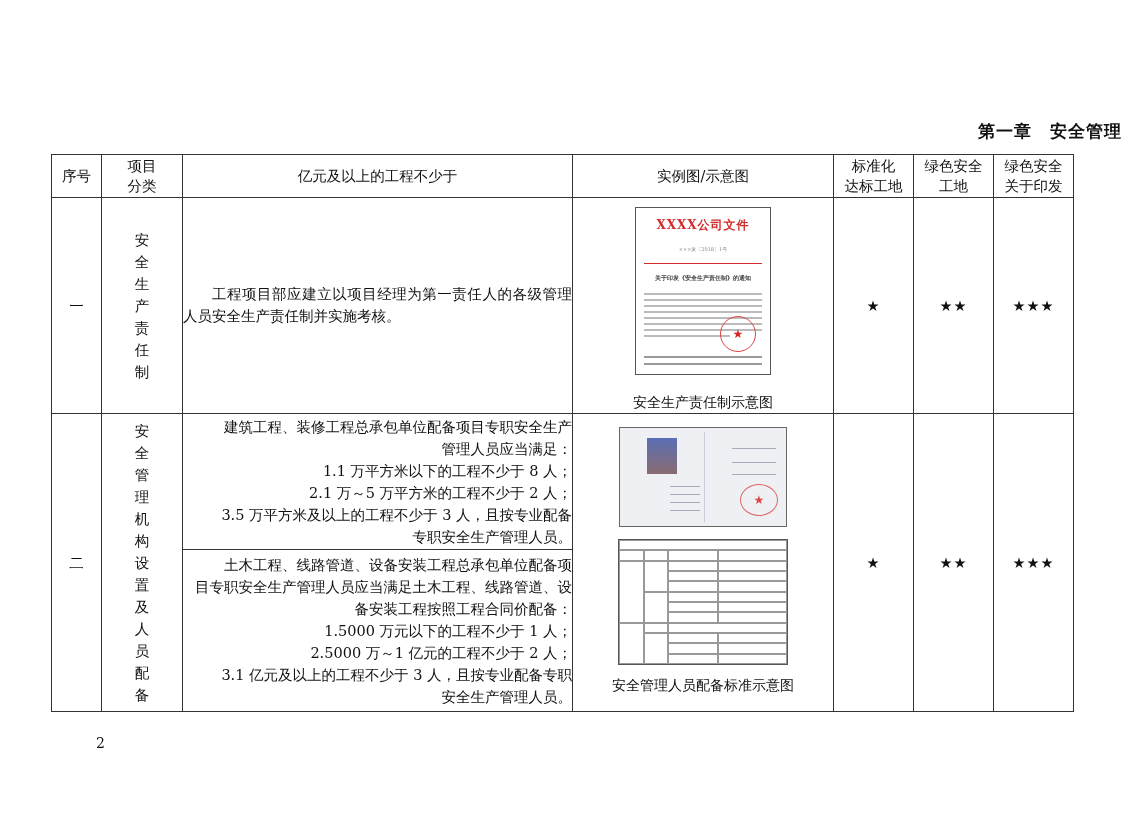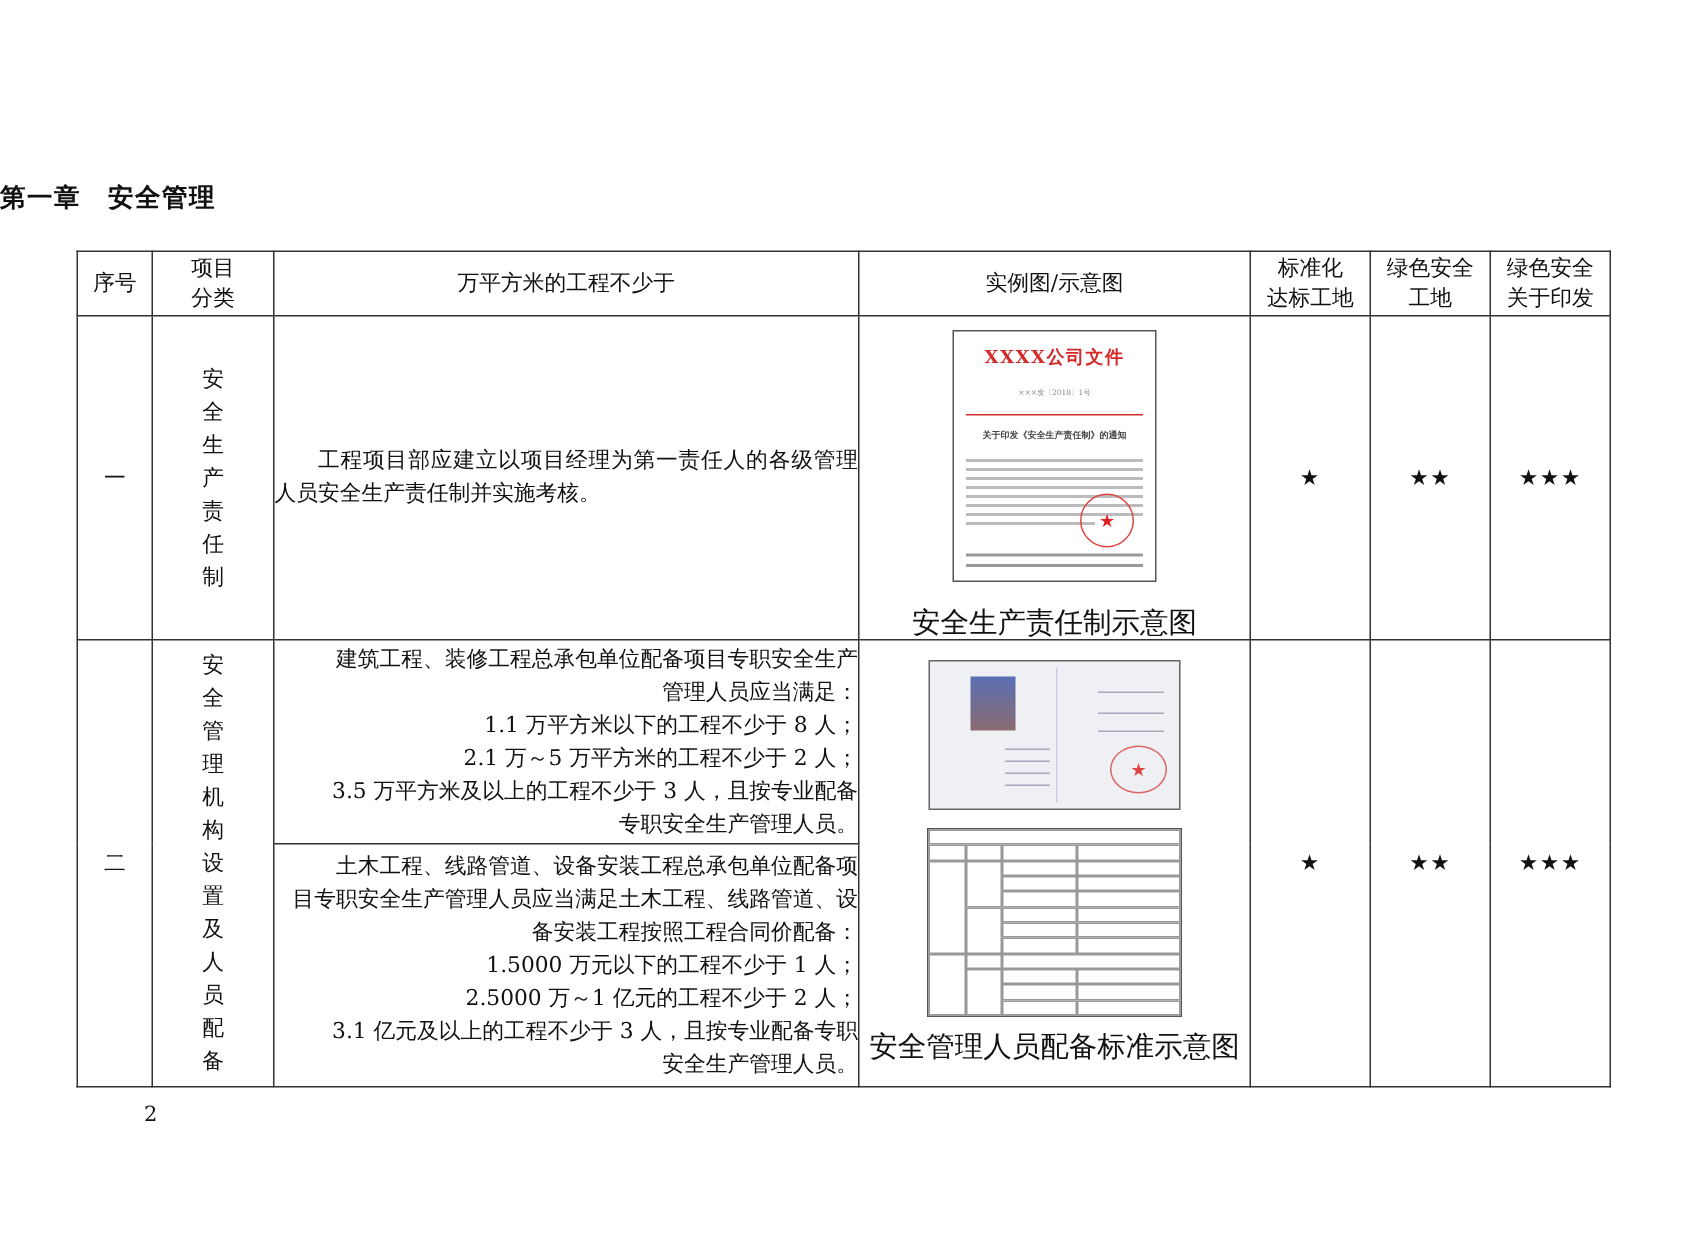--- a/index.html
+++ b/index.html
@@ -1,34 +1,34 @@
 <!DOCTYPE html>
 <html><head>
 <meta charset="utf-8">
 <style>
   html, body { margin:0; padding:0; background:#ffffff; }
   body { width:1122px; height:826px; position:relative; overflow:hidden;
          font-family: "DejaVu Serif", "Liberation Serif", serif; color:#111; }
-  .title { position:absolute; left:0; width:1122px; top:120px; text-align:left;
+  .title { position:absolute; left:0; width:1122px; top:120px; text-align:right;
            font-size:17px; font-weight:bold; letter-spacing:1px; }
-  table.main { position:absolute; left:51px; top:167px; border-collapse:collapse;
+  table.main { position:absolute; left:51px; top:154px; border-collapse:collapse;
                table-layout:fixed; width:1022px; }
   table.main td, table.main th { border:1.3px solid #333; padding:0; font-weight:normal;
                font-size:14.5px; line-height:22px; vertical-align:middle; }
   table.main th { height:42px; text-align:center; line-height:20px; }
   .c { text-align:center; }
   .vert { text-align:center; line-height:19.5px; }
   .vert span { display:block; }
   .content { padding:0 6px 0 7px; text-align:justify; line-height:29px;font-family:Liberation Mono, monospace; }
   .sub { padding:0 6px 0 7px; line-height:22.5px; }
   .sub p { margin:0;text-align:right; }
   .ind { text-indent:2em; }
   .stars { text-align:center; font-size:17px; letter-spacing:1px; font-family:"DejaVu Sans", sans-serif; }
   .imgcell { text-align:center; vertical-align:top !important; position:relative; }
-  .caption { font-size:19px; }
+  .caption { font-size:14px; }
   .pagenum { position:absolute; left:96px; top:735px; font-size:14px; }
   
   .doc { width:134px; height:166px; border:1px solid #555; margin:9px auto 16px; background:#fff; position:relative; overflow:hidden; }
   .doc .head { color:#d42a2a; font-weight:bold; font-size:12px; margin-top:6px; letter-spacing:1px; }
   .doc .no { font-size:5px; color:#888; margin-top:2px; }
   .doc .redline { height:1px; background:#d42a2a; margin:3px 8px; }
   .doc .t2 { font-size:6px; font-weight:bold; color:#444; margin:3px 0; }
   .doc .ln { height:2px; background:#bbb; margin:4px 8px; }
   .doc .seal { position:absolute; right:14px; bottom:22px; width:34px; height:34px; border:1.5px solid #d44; border-radius:50%; color:#d22; font-size:12px; line-height:34px; }
   .cert { width:166px; height:98px; border:1px solid #666; margin:13px auto 0; background:#eef0f4; position:relative; overflow:hidden; }
@@ -54,21 +54,21 @@
       <col style="width:80px">
       <col style="width:80px">
   </colgroup>
   <tbody>
       <tr>
     <th>序号</th>
     <th>
       <span>项目</span><br>
       <span>分类</span>
     </th>
-    <th>万平方米的工程不少于</th>
+    <th>亿元及以上的工程不少于</th>
     <th>实例图/示意图</th>
     <th>
       <span>标准化</span><br>
       <span>达标工地</span>
     </th>
     <th>
       <span>绿色安全</span><br>
       <span>工地</span>
     </th>
     <th>

